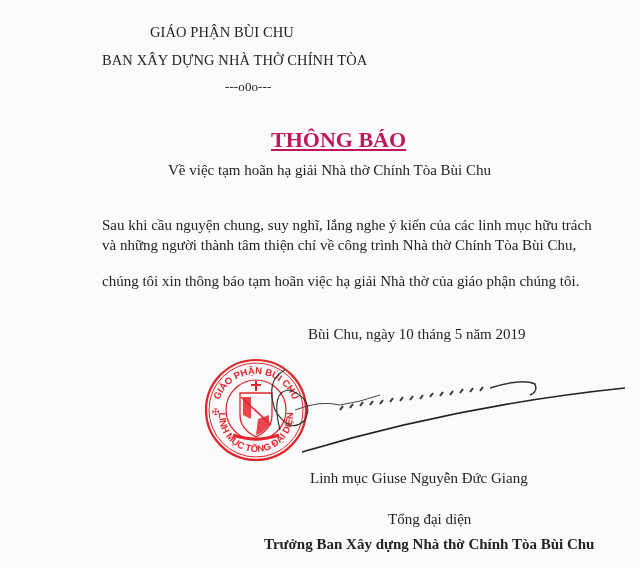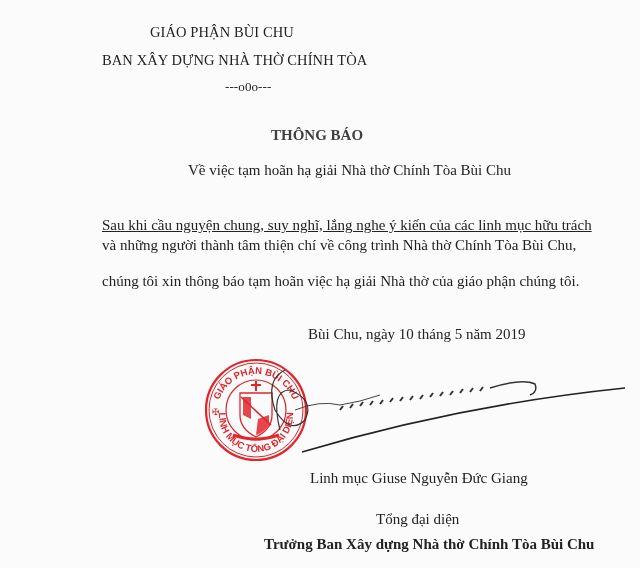--- a/index.html
+++ b/index.html
@@ -1,38 +1,38 @@
 <!DOCTYPE html>
 <html><head>
 <meta charset="utf-8">
 <style>
   html, body { margin:0; padding:0; }
   body { width:640px; height:568px; background:#fbfbfb; position:relative; overflow:hidden;
          font-family:"Liberation Serif","DejaVu Serif",serif; color:#222; }
   .t { position:absolute; white-space:nowrap; }
   .hdr { font-size:14.5px; letter-spacing:0.1px; }
-  .title { font-size:15px; font-weight:bold; color:#404040; }
+  .title { font-size:22px; font-weight:bold; color:#be185d;text-decoration:underline; }
   .sub { font-size:15px; }
   .body { font-size:15px; }
   .sig { font-size:15px; }
   .stamp { position:absolute; left:203px; top:357px; width:106px; height:106px; }
   .signature { position:absolute; left:260px; top:360px; width:380px; height:120px; }
 </style>
 </head>
 <body>
 
 <div>
   <div class="t hdr" style="left:150px;top:24px;">GIÁO PHẬN BÙI CHU</div>
   <div class="t hdr" style="left:102px;top:52px;">BAN XÂY DỰNG NHÀ THỜ CHÍNH TÒA</div>
   <div class="t hdr" style="left:204px;top:79px;font-size:13px;margin-left:21px;">---o0o---</div>
 
   <div class="t title" style="left:271px;top:127px;">THÔNG BÁO</div>
-  <div class="t sub" style="left:188px;top:162px;">Về việc tạm hoãn hạ giải Nhà thờ Chính Tòa Bùi Chu</div>
+  <div class="t sub" style="left:168px;top:162px;">Về việc tạm hoãn hạ giải Nhà thờ Chính Tòa Bùi Chu</div>
 
-  <div class="t body" style="left:102px;top:217px;text-decoration:underline;">Sau khi cầu nguyện chung, suy nghĩ, lắng nghe ý kiến của các linh mục hữu trách</div>
+  <div class="t body" style="left:102px;top:217px;">Sau khi cầu nguyện chung, suy nghĩ, lắng nghe ý kiến của các linh mục hữu trách</div>
   <div class="t body" style="left:102px;top:237px;">và những người thành tâm thiện chí về công trình Nhà thờ Chính Tòa Bùi Chu,</div>
   <div class="t body" style="left:102px;top:273px;">chúng tôi xin thông báo tạm hoãn việc hạ giải Nhà thờ của giáo phận chúng tôi.</div>
 
   <div class="t body" style="left:308px;top:326px;">Bùi Chu, ngày 10 tháng 5 năm 2019</div>
 
   <svg class="stamp" viewBox="0 0 106 106">
     <defs>
       <path id="arcTop" d="M 14 56 A 39 39 0 0 1 92 56"></path>
       <path id="arcBot" d="M 16 58 A 37 37 0 0 0 90 58"></path>
     </defs>
@@ -57,15 +57,15 @@
 
   <svg class="signature" viewBox="0 0 380 120">
     <path d="M 25 10 Q 5 20 15 50 Q 30 75 45 60 Q 55 40 30 30 Q 10 30 20 70" fill="none" stroke="#333" stroke-width="1.2"></path>
     <path d="M 35 50 Q 60 40 80 45 Q 100 42 120 35" fill="none" stroke="#444" stroke-width="1"></path>
     <path d="M 80 50 l 3 -4 M 90 48 l 3 -4 M 100 46 l 3 -4 M 110 45 l 3 -4 M 120 44 l 3 -4 M 130 42 l 3 -4 M 140 41 l 3 -4 M 150 40 l 3 -4 M 160 39 l 3 -4 M 170 37 l 3 -4 M 180 36 l 3 -4 M 190 35 l 3 -4 M 200 33 l 3 -4 M 210 32 l 3 -4 M 220 31 l 3 -4" stroke="#333" stroke-width="2" fill="none"></path>
     <path d="M 230 28 Q 262 18 275 24 Q 278 32 270 35" fill="none" stroke="#333" stroke-width="1.5"></path>
     <path d="M 42 92 Q 200 45 365 28" fill="none" stroke="#222" stroke-width="1.6"></path>
   </svg>
 
   <div class="t sig" style="left:310px;top:470px;">Linh mục Giuse Nguyễn Đức Giang</div>
-  <div class="t sig" style="left:376px;top:511px;">Tổng đại diện</div>
+  <div class="t sig" style="left:388px;top:511px;">Tổng đại diện</div>
   <div class="t sig" style="left:264px;top:536px;font-weight:bold;">Trưởng Ban Xây dựng Nhà thờ Chính Tòa Bùi Chu</div>
 </div>
 
 </body></html>

